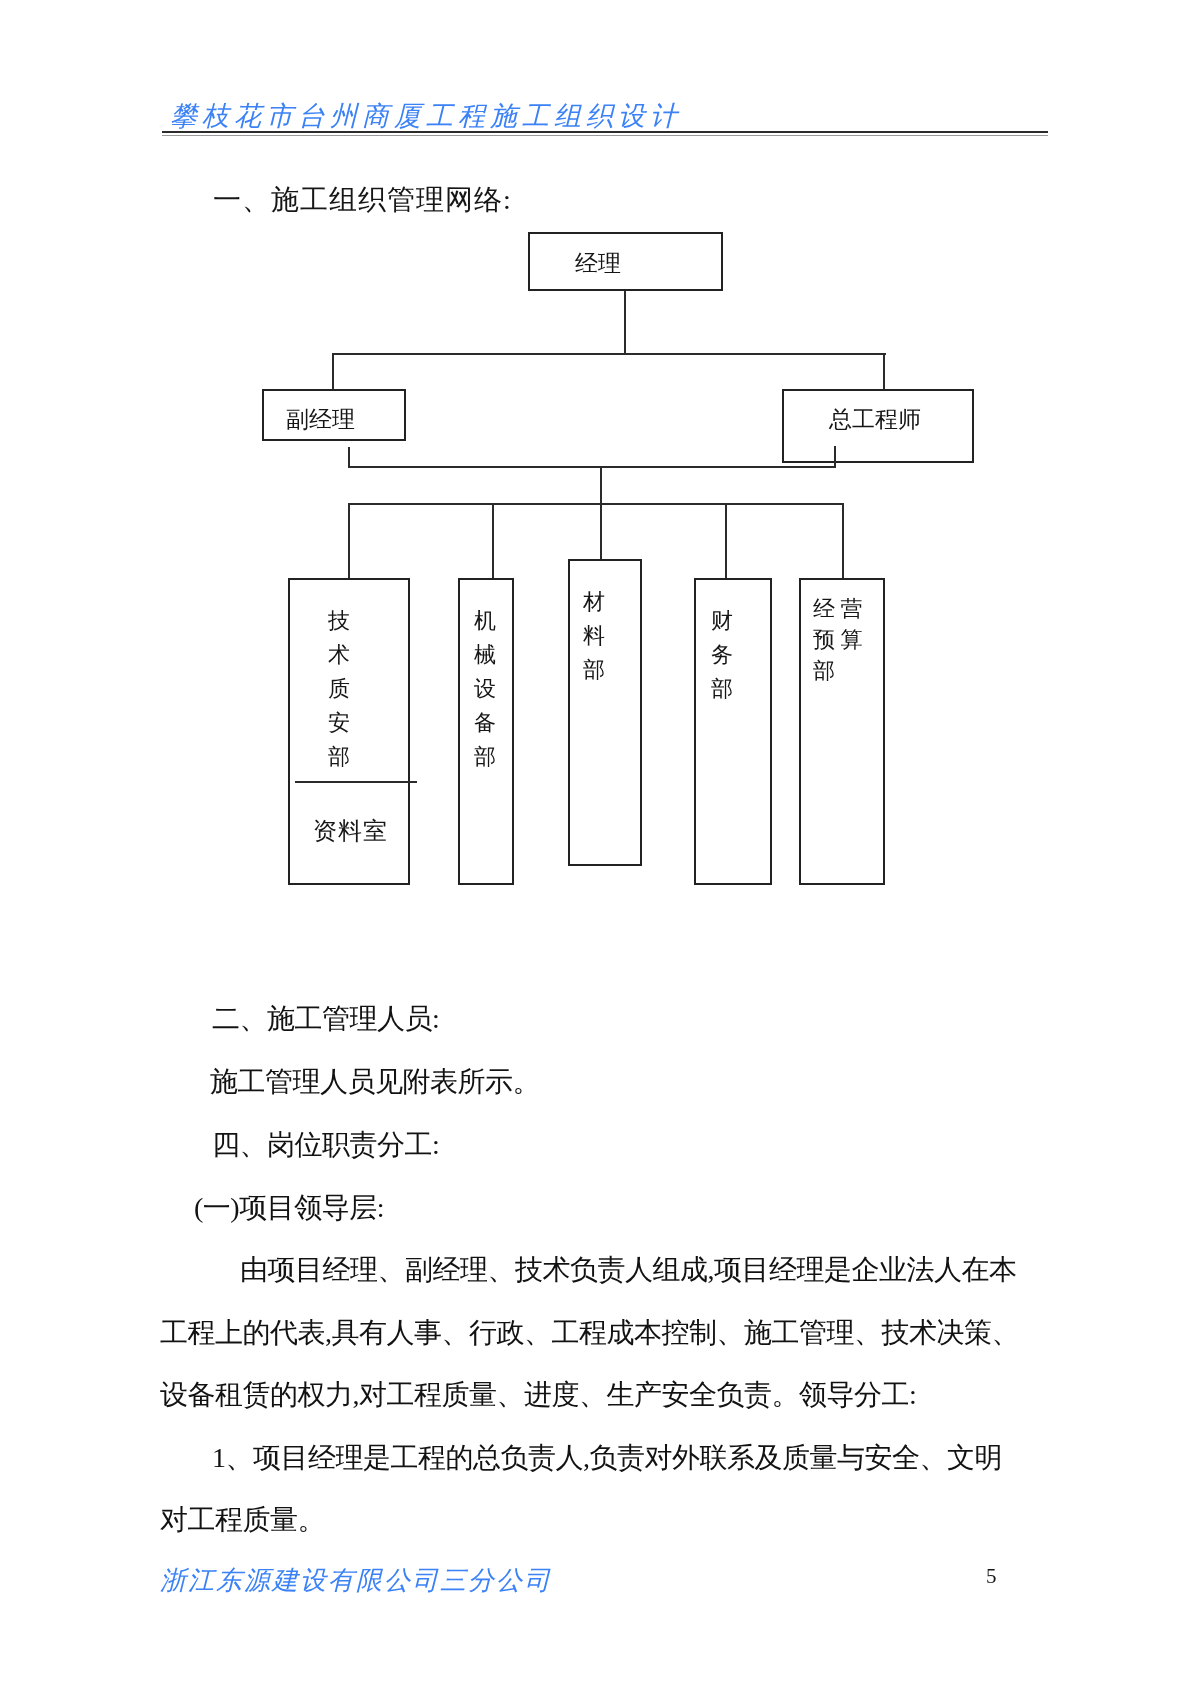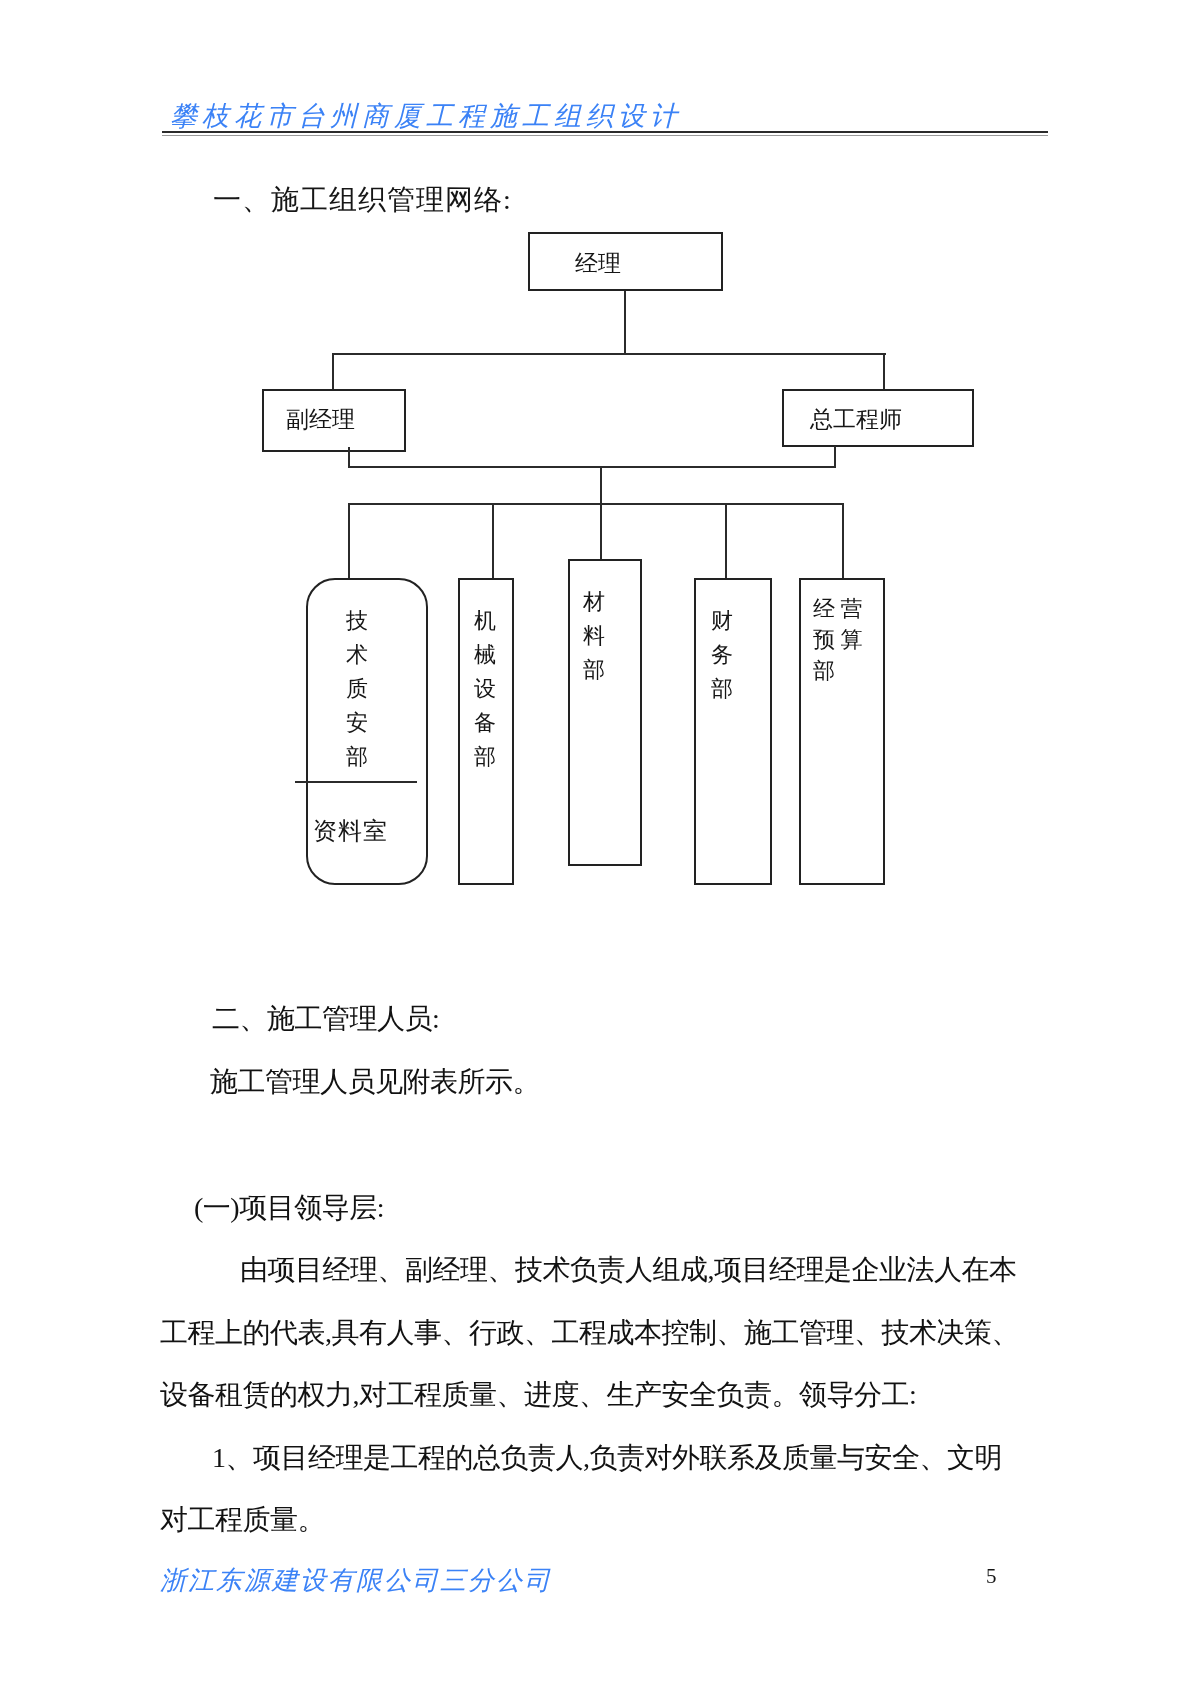--- a/index.html
+++ b/index.html
@@ -54,39 +54,39 @@
 
     <div class="obox" style="left:528px; top:232px; width:195px; height:59px;">
       <span class="lbl" style="padding:14px 0 0 45px;">经理</span>
     </div>
 
     <div class="line" style="left:624px; top:291px; width:2px; height:63px;"></div>
     <div class="line" style="left:332px; top:353px; width:554px; height:2px;"></div>
     <div class="line" style="left:332px; top:353px; width:2px; height:36px;"></div>
     <div class="line" style="left:883px; top:353px; width:2px; height:36px;"></div>
 
-    <div class="obox" style="left:262px; top:389px; width:144px; height:63px;">
+    <div class="obox" style="left:262px; top:389px; width:144px; height:52px;">
       <span class="lbl" style="padding:13px 0 0 22px;">副经理</span>
     </div>
-    <div class="obox" style="left:782px; top:389px; width:192px; height:58px;">
+    <div class="obox" style="left:782px; top:389px; width:192px; height:74px;padding-left:19px;">
       <span class="lbl" style="padding:13px 0 0 26px;">总工程师</span>
     </div>
 
     <div class="line" style="left:348px; top:447px; width:2px; height:21px;"></div>
     <div class="line" style="left:834px; top:446px; width:2px; height:22px;"></div>
     <div class="line" style="left:348px; top:466px; width:488px; height:2px;"></div>
     <div class="line" style="left:600px; top:466px; width:2px; height:39px;"></div>
     <div class="line" style="left:348px; top:503px; width:496px; height:2px;"></div>
     <div class="line" style="left:348px; top:503px; width:2px; height:75px;"></div>
     <div class="line" style="left:492px; top:503px; width:2px; height:75px;"></div>
     <div class="line" style="left:600px; top:503px; width:2px; height:75px;"></div>
     <div class="line" style="left:725px; top:503px; width:2px; height:75px;"></div>
     <div class="line" style="left:842px; top:503px; width:2px; height:75px;"></div>
 
-    <div class="obox" style="left:306px; top:578px; width:122px; height:307px;border-radius:29px;">
+    <div class="obox" style="left:288px; top:578px; width:122px; height:307px;">
       <div class="vtext" style="margin:24px 0 0 38px;">技术质安部</div>
     </div>
     <div class="line" style="left:295px; top:781px; width:122px; height:2px;"></div>
     <div class="archives" style="left:313px; top:815px;">资料室</div>
 
     <div class="obox" style="left:458px; top:578px; width:56px; height:307px;">
       <div class="vtext" style="margin:24px 0 0 14px;">机械设备部</div>
     </div>
 
     <div class="obox" style="left:568px; top:559px; width:74px; height:307px;">
@@ -101,20 +101,21 @@
       <div style="margin:13px 0 0 12px;">
         <div class="row5">经 营</div>
         <div class="row5">预 算</div>
         <div class="row5">部</div>
       </div>
     </div>
   </div>
 
   <div class="bline" style="left:210px; top:1063px;">施工管理人员见附表所示。</div>
   <div class="bline" style="left:212px; top:1000px;">二、施工管理人员:</div>
+  <div class="bline" style="left:212px; top:1126px;">四、岗位职责分工:</div>
   <div class="bline" style="left:194px; top:1189px;">(一)项目领导层:</div>
   <div class="bline" style="left:240px; top:1251px;">由项目经理、副经理、技术负责人组成,项目经理是企业法人在本</div>
   <div class="bline" style="left:160px; top:1314px;">工程上的代表,具有人事、行政、工程成本控制、施工管理、技术决策、</div>
   <div class="bline" style="left:160px; top:1376px;">设备租赁的权力,对工程质量、进度、生产安全负责。领导分工:</div>
   <div class="bline" style="left:212px; top:1439px;">1、项目经理是工程的总负责人,负责对外联系及质量与安全、文明</div>
   <div class="bline" style="left:160px; top:1501px;">对工程质量。</div>
 
   <div class="footer-company kai">浙江东源建设有限公司三分公司</div>
   <div class="page-number">5</div>
 

